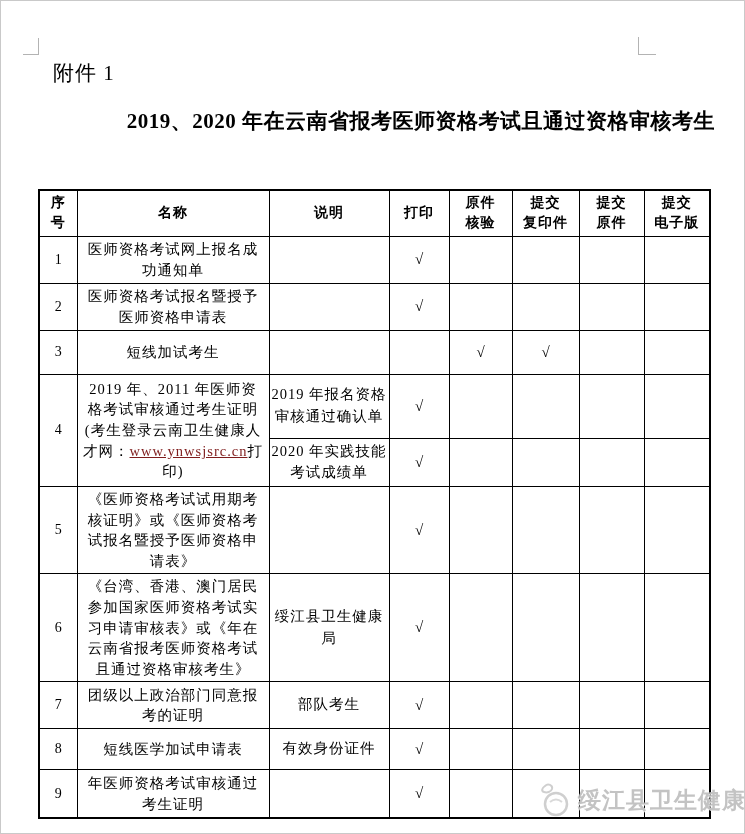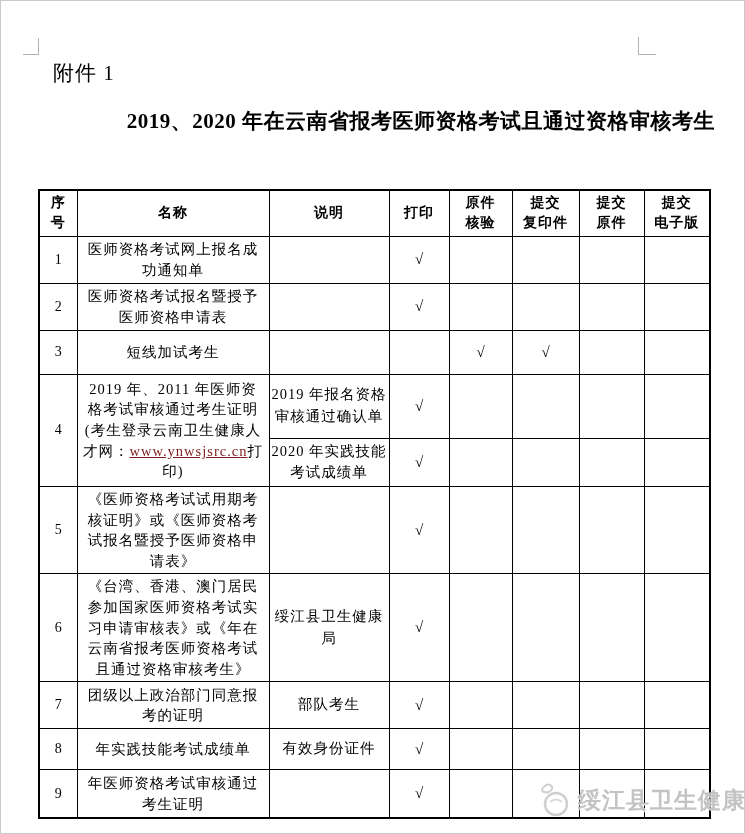--- a/index.html
+++ b/index.html
@@ -167,21 +167,21 @@
           <td class="name-cell">团级以上政治部门同意报考的证明</td>
           <td class="note-cell">部队考生</td>
           <td class="mark-cell">√</td>
           <td class="mark-cell"></td>
           <td class="mark-cell"></td>
           <td class="mark-cell"></td>
           <td class="mark-cell"></td>
         </tr>
         <tr style="height: 41px;">
           <td class="num-cell">8</td>
-          <td class="name-cell">年实践技能考试成绩单</td>
+          <td class="name-cell">短线医学加试申请表</td>
           <td class="note-cell">有效身份证件</td>
           <td class="mark-cell">√</td>
           <td class="mark-cell"></td>
           <td class="mark-cell"></td>
           <td class="mark-cell"></td>
           <td class="mark-cell"></td>
         </tr>
         <tr style="height: 48px;">
           <td class="num-cell">9</td>
           <td class="name-cell">年医师资格考试审核通过考生证明</td>

